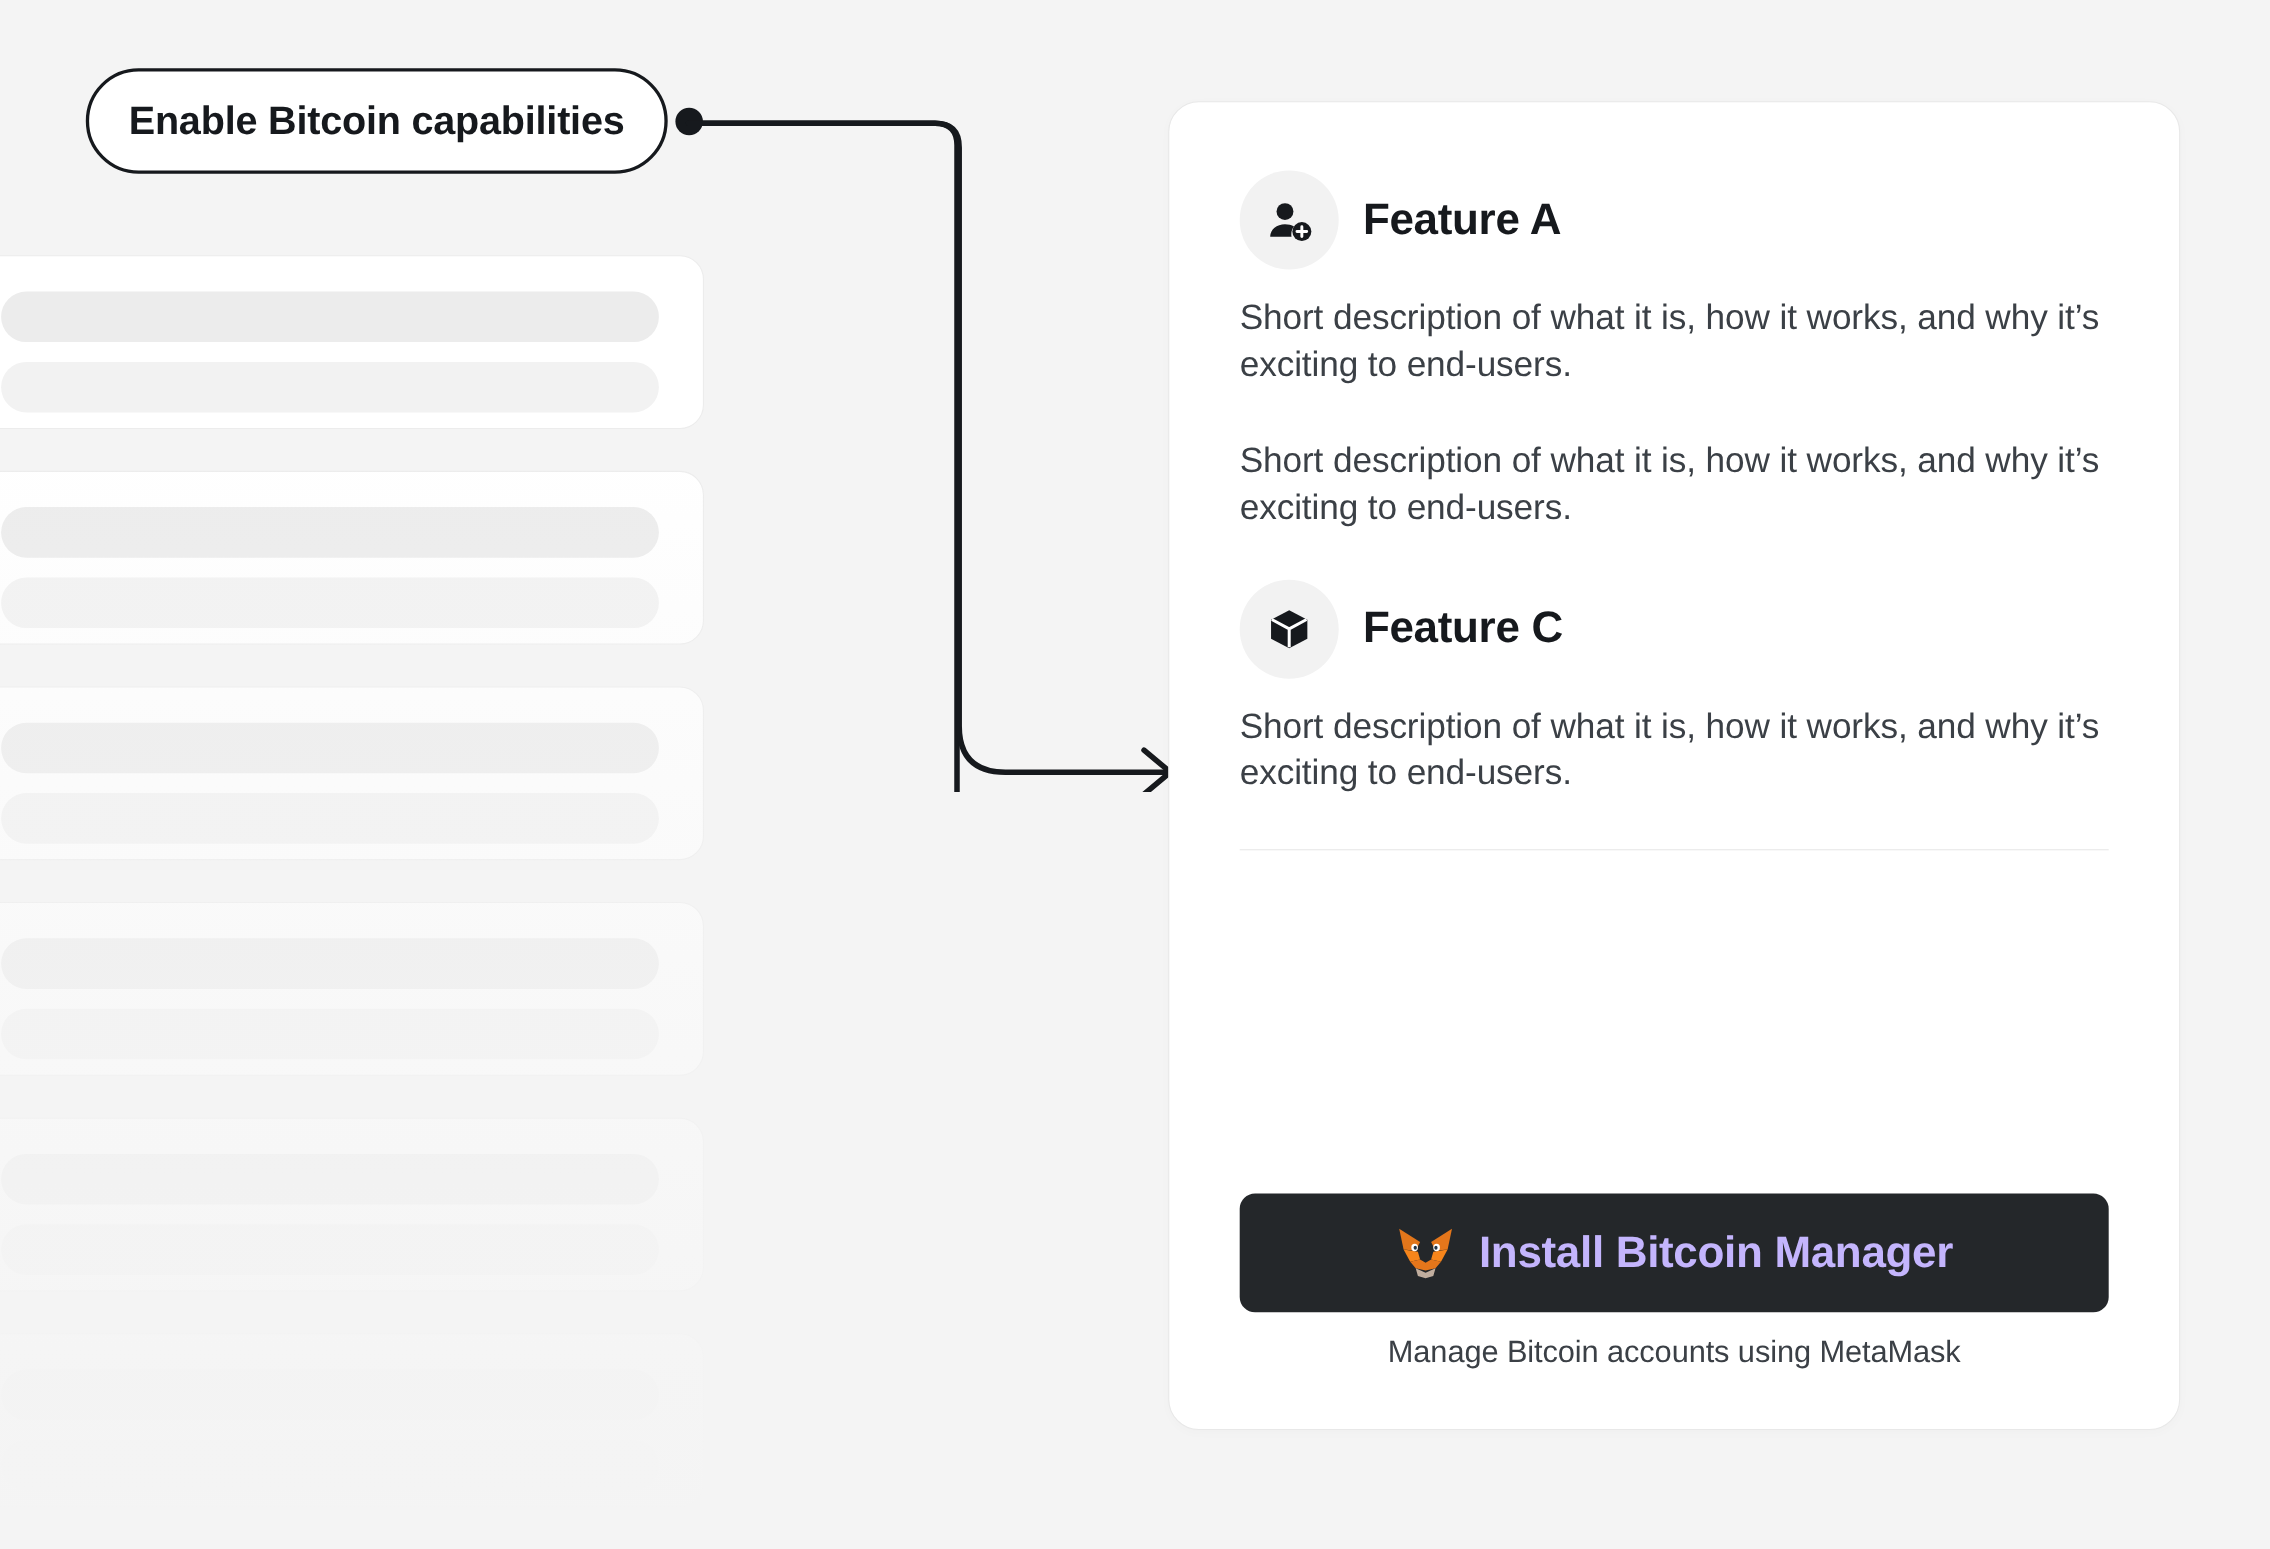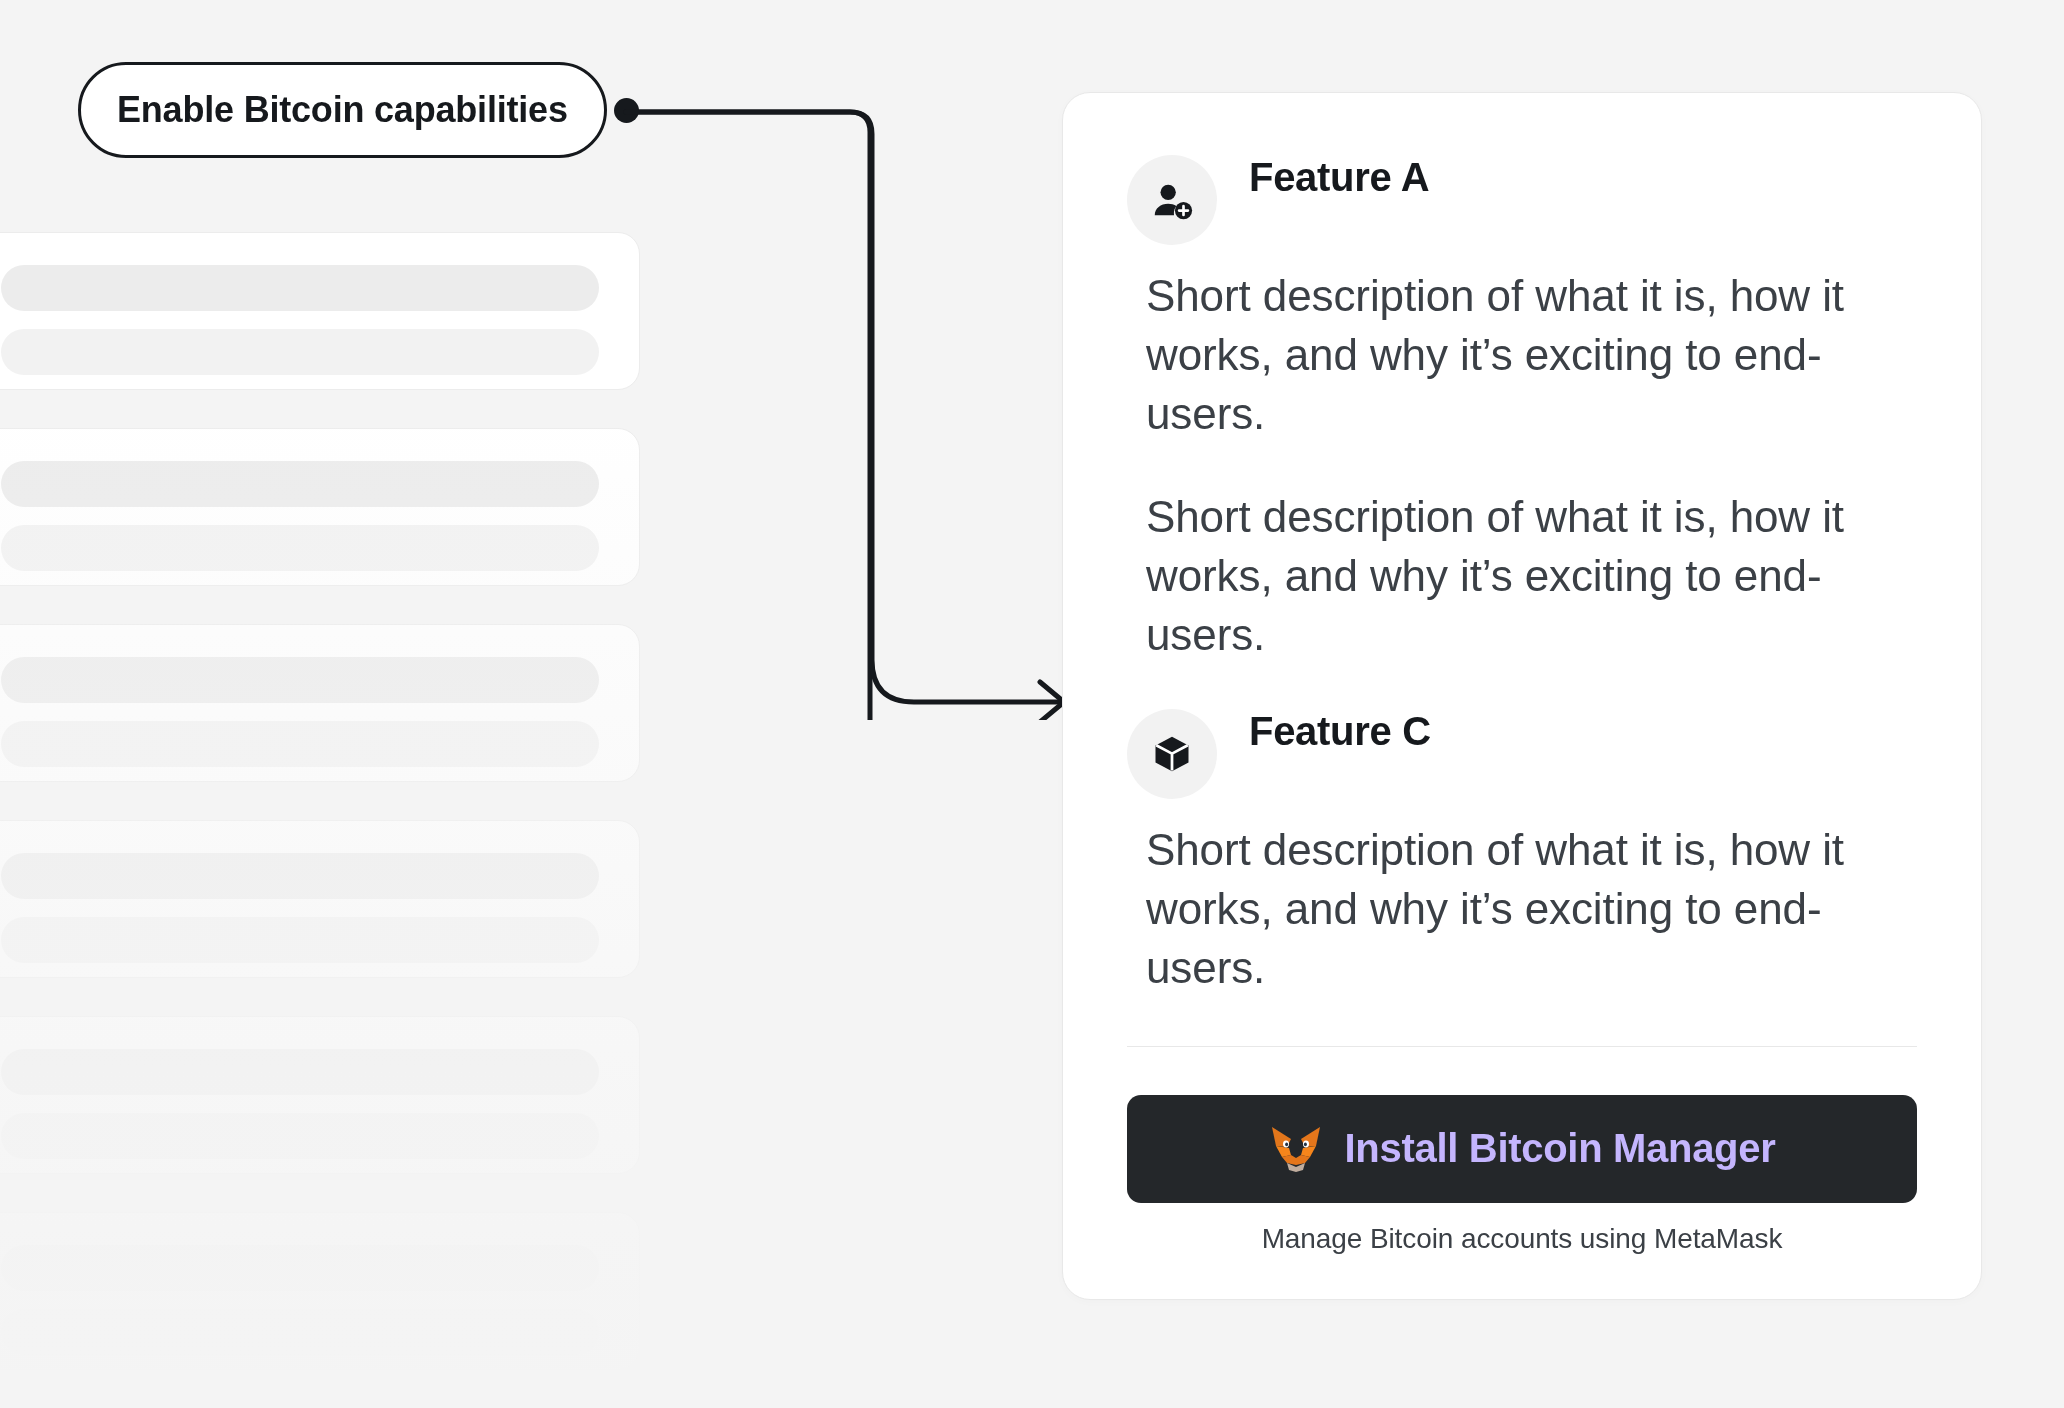--- a/index.html
+++ b/index.html
@@ -103,46 +103,46 @@
     flex-direction: column;
   }
   .features {
     flex: 1;
     padding: 62px 64px 0 64px;
   }
   .feature { margin-bottom: 44px; }
   .feature:last-child { margin-bottom: 0; }
   .feature-head {
     display: flex;
-    gap: 32px;
+    align-items: center;
+    gap: 22px;
     margin-bottom: 22px;
   }
   .feature-icon {
     width: 90px;
     height: 90px;
     border-radius: 50%;
     background: #f2f2f2;
     display: flex;
     align-items: center;
     justify-content: center;
     flex: none;
   }
   .feature-title {
     font-size: 40px;
     font-weight: 700;
     color: #16191d;
     letter-spacing: -0.3px;
   }
   .feature-desc {
-    font-size: 44px;
+    font-size: 32px;
     line-height: 1.34;
     color: #3b4046;
     max-width: 800px;
     letter-spacing: -0.1px;
-    margin-left: 19px;
   }
   .divider {
     height: 1px;
     background: #e8e8e8;
     margin: 48px 0 0 0;
   }
   .panel-footer {
     padding: 48px 64px 54px 64px;
   }
   .install-btn {

